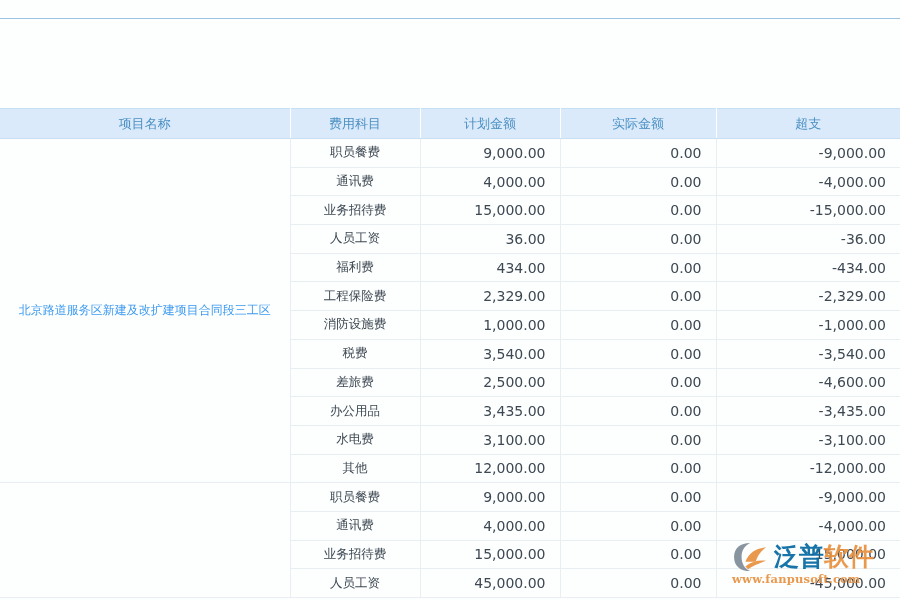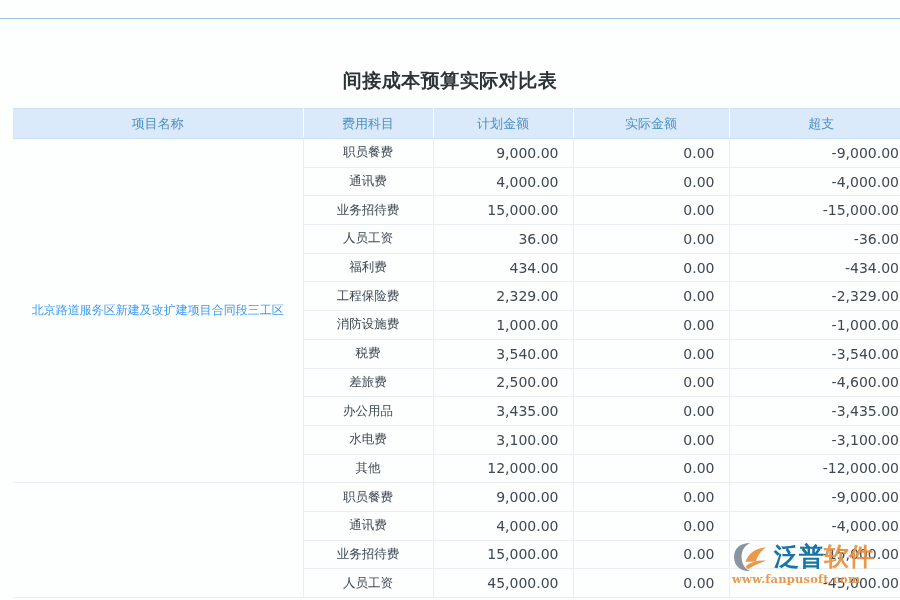--- a/index.html
+++ b/index.html
@@ -39,21 +39,20 @@
     color: #2d3436;
     letter-spacing: 0.5px;
     line-height: 28px;
   }
 
   .grid {
     position: absolute;
     top: 108px;
     left: 0;
     width: 764px;
-    padding-left: 13px;
   }
 
   table.data {
     width: 900px;
     border-collapse: collapse;
     table-layout: fixed;
     font-size: 12.5px;
   }
 
   table.data colgroup col.c-proj  { width: 290px; }
@@ -140,21 +139,20 @@
     font-family: "DejaVu Serif", "Liberation Serif", serif;
   }
 </style>
 </head>
 <body>
 
 <div class="page">
 
   <div class="top-rule"></div>
 
-  <div class="report-title">间接成本预算实际对比表</div>
 
   <div class="grid">
     <table class="data">
       <colgroup>
         <col class="c-proj">
           <col class="c-item">
           <col class="c-plan">
           <col class="c-act">
           <col class="c-over">
       </colgroup>

